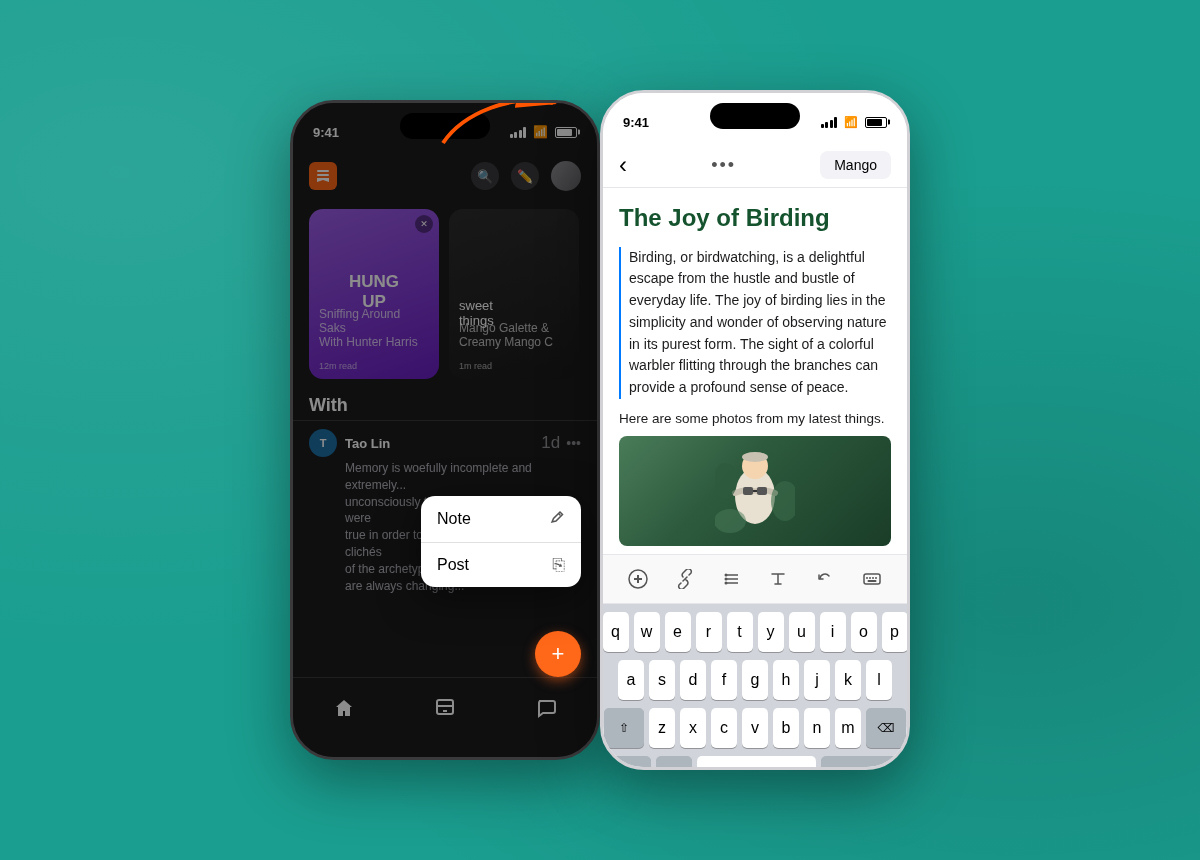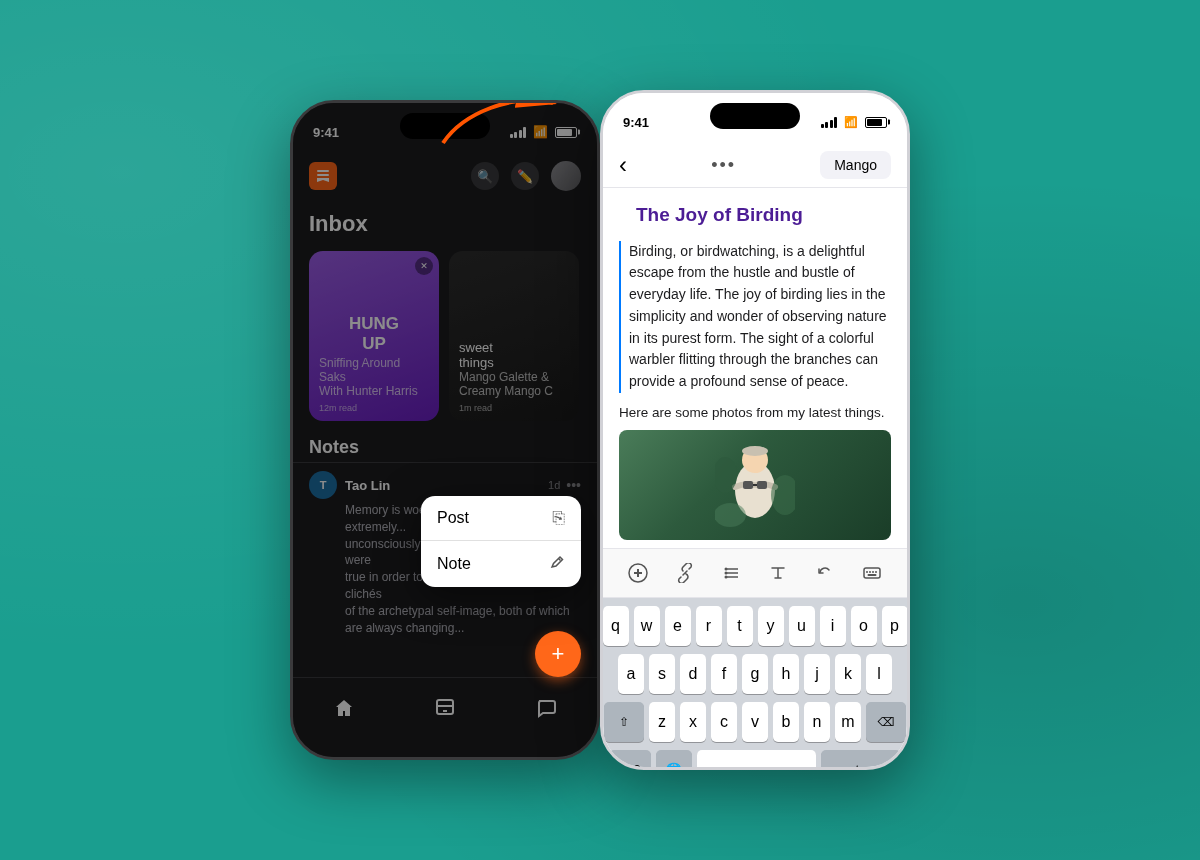--- a/index.html
+++ b/index.html
@@ -273,21 +273,21 @@
     }
 
     .card-subtitle {
       color: rgba(255,255,255,0.7);
       font-size: 12px;
     }
 
     .card-readtime {
       color: rgba(255,255,255,0.6);
       font-size: 9px;
-      margin-top: 5px;
+      margin-top: 12px;
     }
 
     .notes-section {
       background: #1c1c1e;
       flex: 1;
       overflow: hidden;
     }
 
     .notes-header {
       padding: 8px 16px 4px;
@@ -324,21 +324,21 @@
     .note-username {
       color: #fff;
       font-size: 13px;
       font-weight: 600;
       margin-left: 8px;
       flex: 1;
     }
 
     .note-time {
       color: #8e8e93;
-      font-size: 11px;
+      font-size: 17px;
     }
 
     .note-more {
       color: #8e8e93;
       font-size: 14px;
       margin-left: 6px;
     }
 
     .note-text {
       color: #ebebf5;
@@ -458,26 +458,25 @@
       color: #000;
     }
 
     .article-content {
       flex: 1;
       overflow: hidden;
       padding: 16px 16px 8px;
     }
 
     .article-title {
-      font-size: 19px;
+      font-size: 24px;
       font-weight: 700;
-      color: #4c1d95;
+      color: #14532d;
       margin-bottom: 14px;
       line-height: 1.2;
-      margin-left: 17px;
     }
 
     .article-body {
       font-size: 14px;
       line-height: 1.55;
       color: #1c1c1e;
       margin-bottom: 12px;
       border-left: 2.5px solid #007aff;
       padding-left: 8px;
     }
@@ -658,72 +657,69 @@
           <path d="M2 10h12v4l-6-2-6 2v-4z" fill="white"></path>
         </svg>
       </div>
       <div class="header-icons">
         <div class="header-icon">🔍</div>
         <div class="header-icon">✏️</div>
         <div class="avatar-icon" style="background: linear-gradient(135deg,#8e8e93,#636366)"></div>
       </div>
     </div>
 
-    <div class="inbox-section">
-      <div class="inbox-title">Inbox</div>
-    </div>
 
     <div class="cards-row">
       <div class="card card-1">
         <div class="card-close">✕</div>
         <div class="card-title">HUNG<br>UP</div>
         <div class="card-meta">
           <div class="card-subtitle">Sniffing Around Saks<br>With Hunter Harris</div>
           <div class="card-readtime">12m read</div>
         </div>
       </div>
       <div class="card card-2">
         <div class="card-2-title">sweet<br>things</div>
         <div class="card-meta">
           <div class="card-subtitle">Mango Galette &amp;<br>Creamy Mango C</div>
           <div class="card-readtime">1m read</div>
         </div>
       </div>
     </div>
 
     <div class="notes-section">
-      <div class="notes-header">Notes</div>
+      <div class="notes-header">With</div>
       <div class="note-item">
         <div class="note-user-row">
           <div style="display:flex;align-items:center;flex:1">
             <div class="note-avatar">T</div>
             <span class="note-username">Tao Lin</span>
           </div>
           <span class="note-time">1d</span>
           <span class="note-more">•••</span>
         </div>
         <div class="note-text">Memory is woefully incomplete and extremely...<br>unconsciously think we... what we wish were<br>true in order to make sense based on clichés<br>of the archetypal self-image, both of which are always changing...</div>
       </div>
     </div>
 
     <div class="overlay"></div>
 
     <div class="context-menu">
       <div class="menu-item">
-        <span>Post</span>
-        <span class="menu-item-icon">⎘</span>
-      </div>
-      <div class="menu-item">
         <span>Note</span>
         <span class="menu-item-icon">
           <svg width="16" height="16" viewBox="0 0 16 16" fill="none">
             <path d="M3 13L4.5 9.5 11 3l2.5 2.5-6.5 6.5L3 13z" stroke="#555" stroke-width="1.5" fill="none"></path>
             <path d="M9.5 4.5l2 2" stroke="#555" stroke-width="1.5"></path>
           </svg>
         </span>
+      </div>
+      <div class="menu-item">
+        <span>Post</span>
+        <span class="menu-item-icon">⎘</span>
       </div>
     </div>
 
     <div class="fab">+</div>
 
     <div class="bottom-nav">
       <div class="nav-item">
         <svg width="22" height="22" viewBox="0 0 22 22" fill="white">
           <path d="M11 3L3 10h2v9h5v-5h2v5h5v-9h2z"></path>
         </svg>

